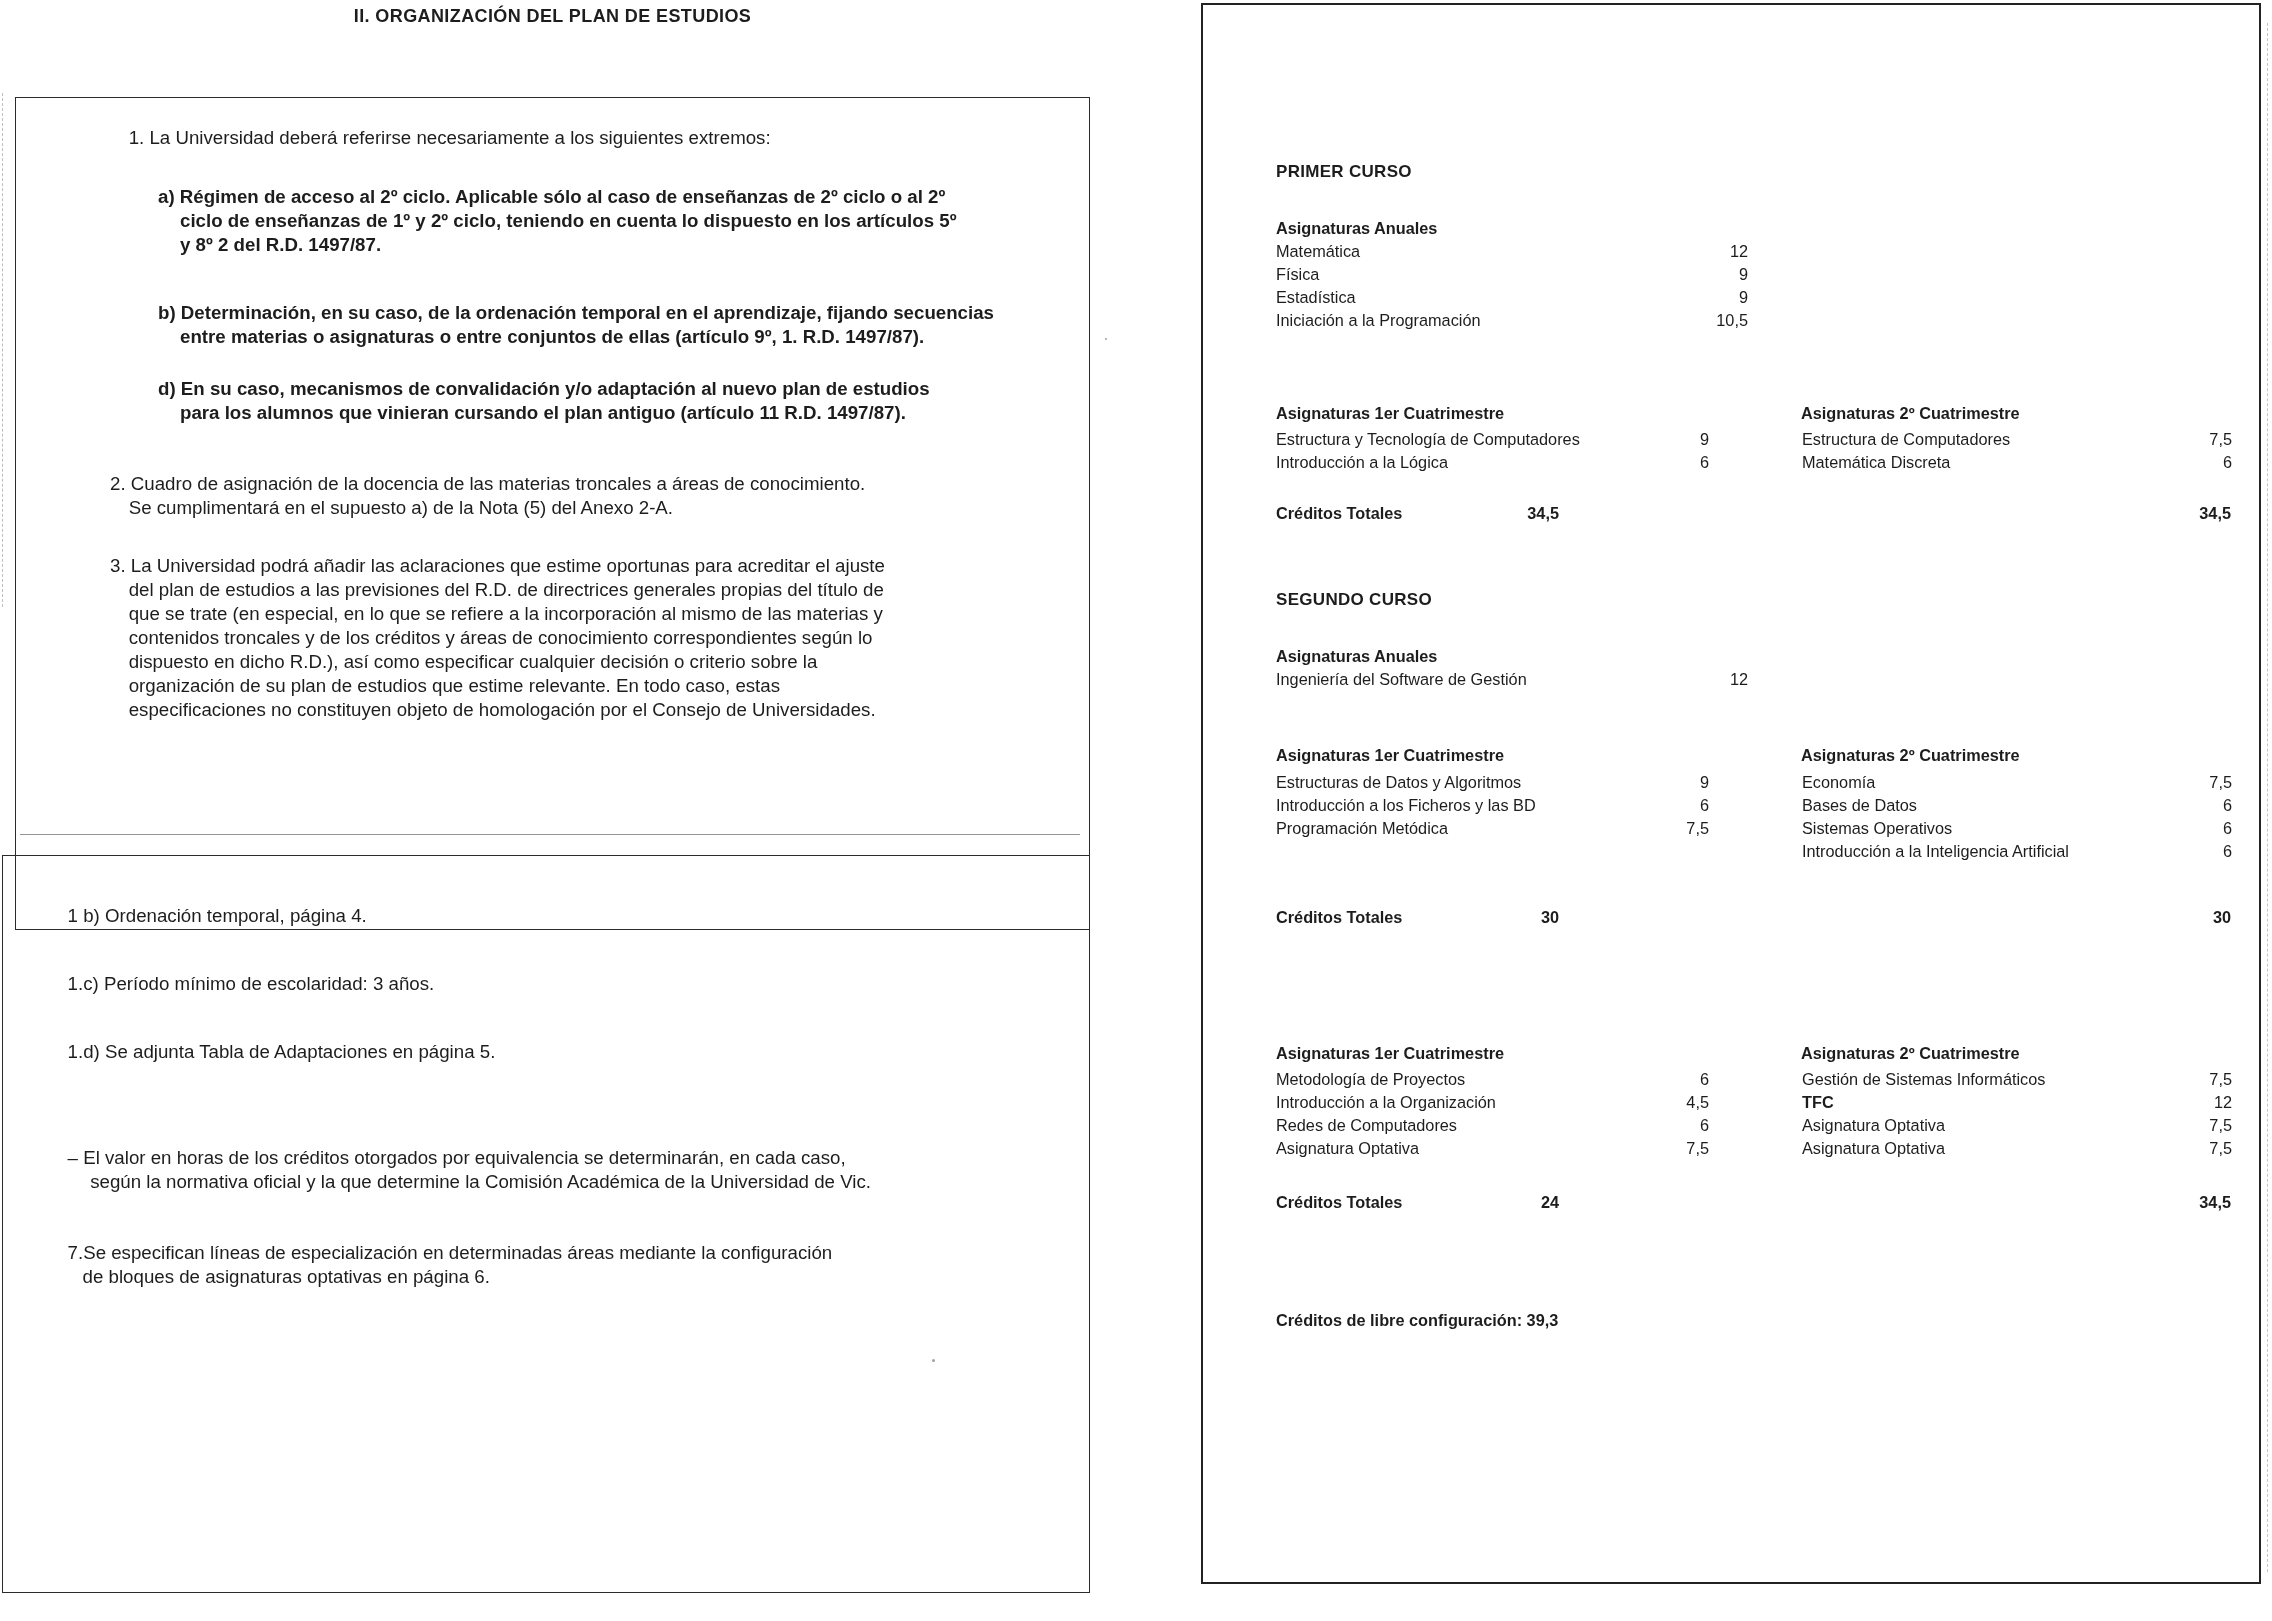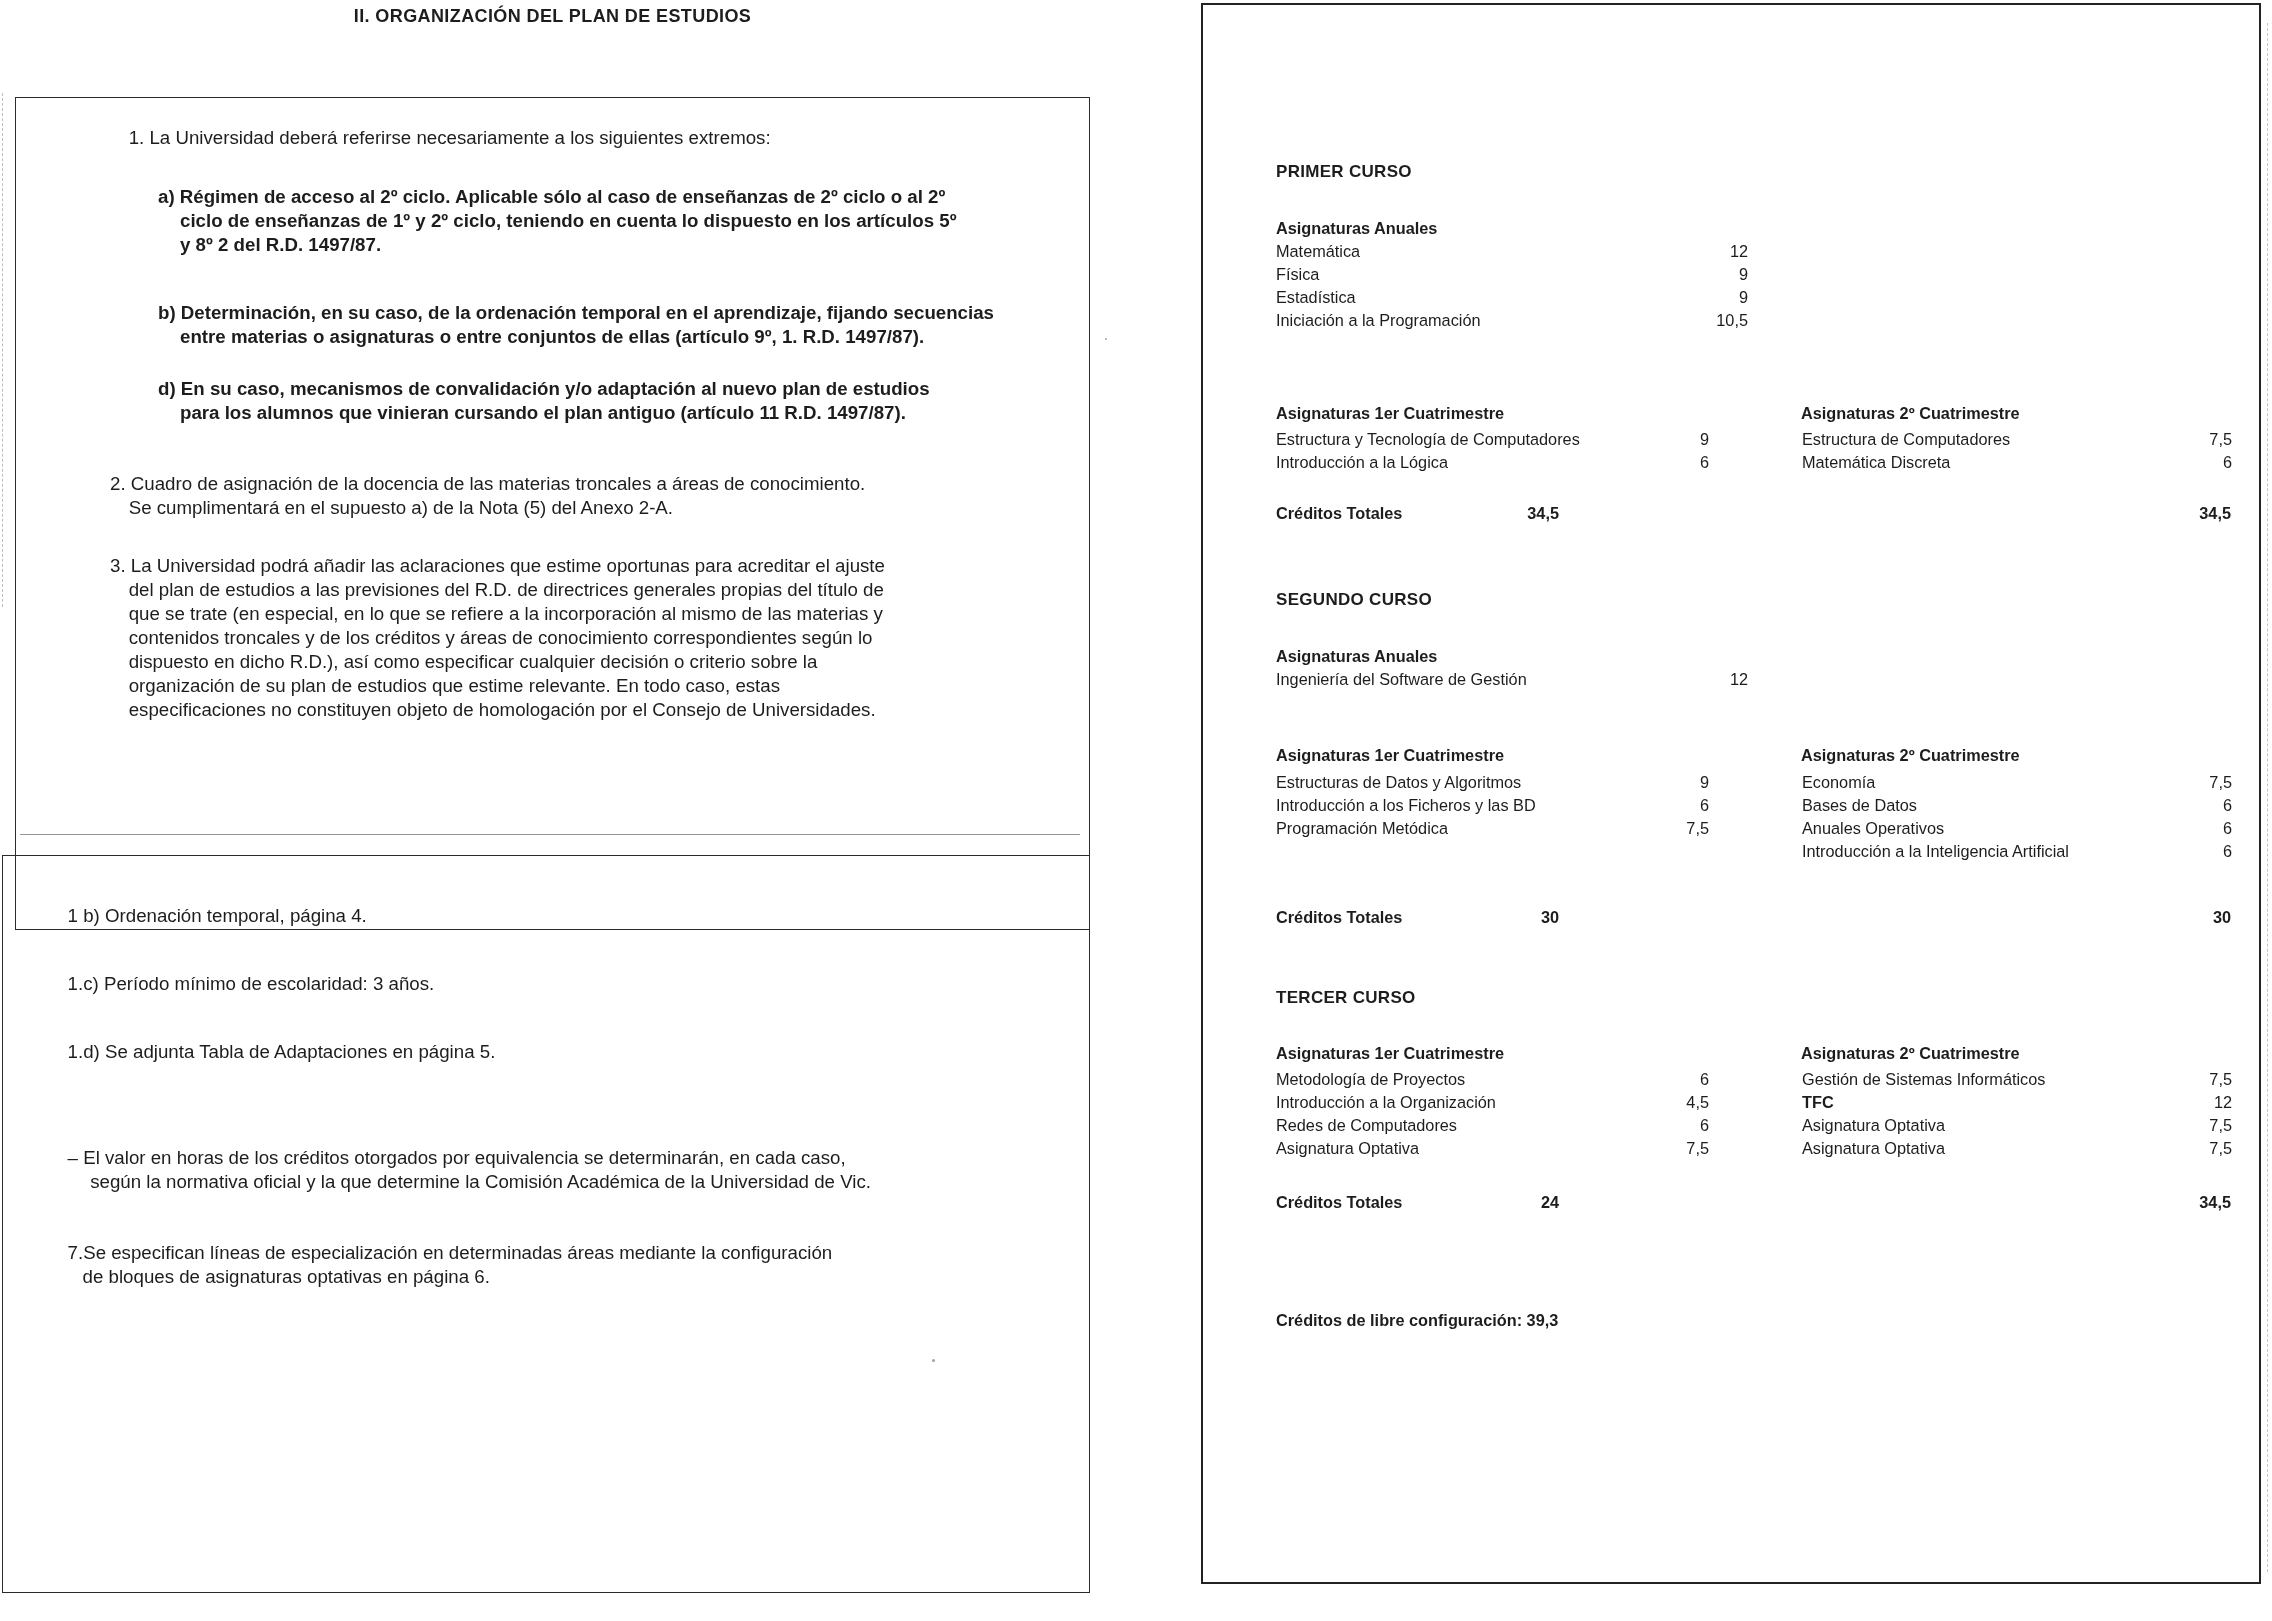--- a/index.html
+++ b/index.html
@@ -215,41 +215,40 @@
       <div>Introducción a los Ficheros y las BD</div>
       <div class="vr">6</div>
       <div></div>
       <div>Bases de Datos</div>
       <div class="vr">6</div>
     </div>
     <div class="trow">
       <div>Programación Metódica</div>
       <div class="vr">7,5</div>
       <div></div>
-      <div>Anuales Operativos</div>
+      <div>Sistemas Operativos</div>
       <div class="vr">6</div>
     </div>
     <div class="trow">
       <div></div>
       <div class="vr"></div>
       <div></div>
       <div>Introducción a la Inteligencia Artificial</div>
       <div class="vr">6</div>
     </div>
   </div>
 
   <div class="rp totrow" style="top:901px">
     <div>Créditos Totales</div>
     <div class="vr">30</div>
     <div></div>
     <div></div>
     <div class="vr">30</div>
   </div>
 
-  <div class="rp course-title" style="top:982px">TERCER CURSO</div>
 
   <div class="rp hdrrow" style="top:1037px">
     <div>Asignaturas 1er Cuatrimestre</div>
     <div>Asignaturas 2º Cuatrimestre</div>
   </div>
 
   <div class="rp" style="top:1063px">
     <div class="trow">
       <div>Metodología de Proyectos</div>
       <div class="vr">6</div>

